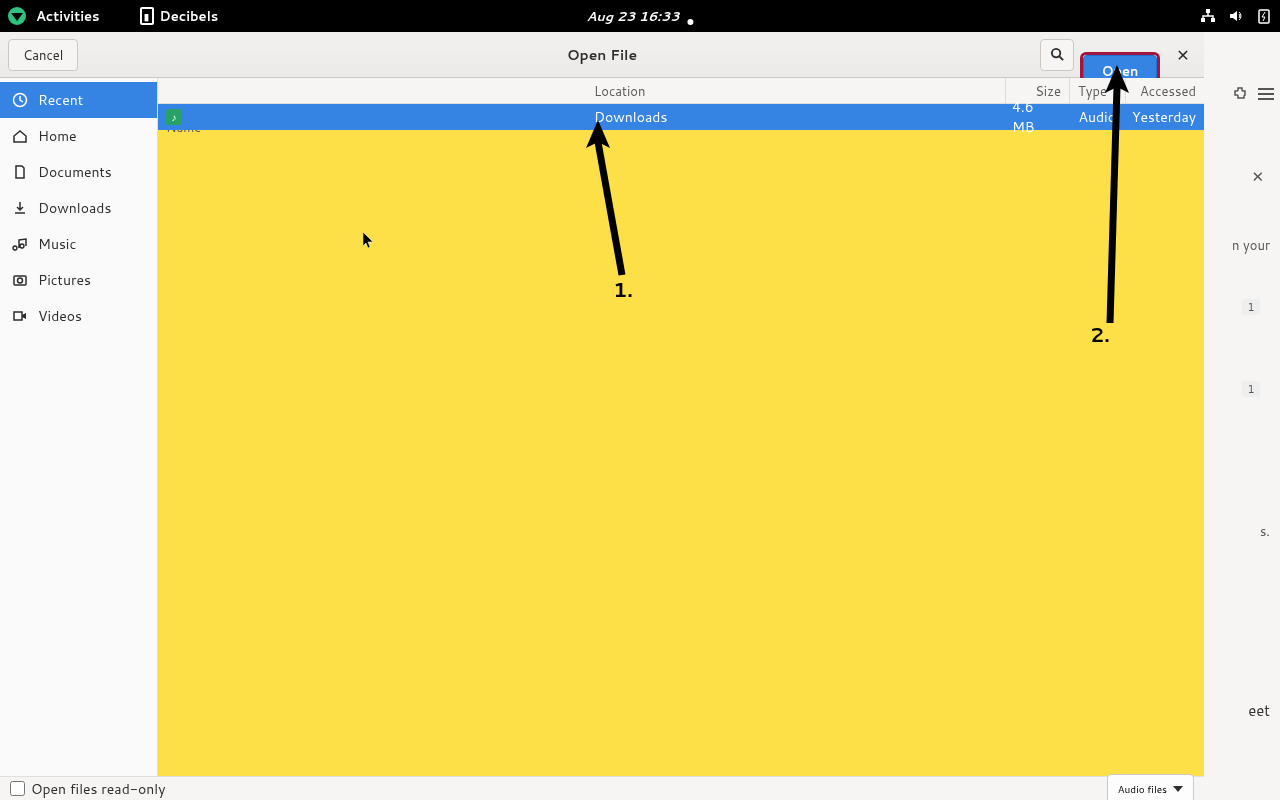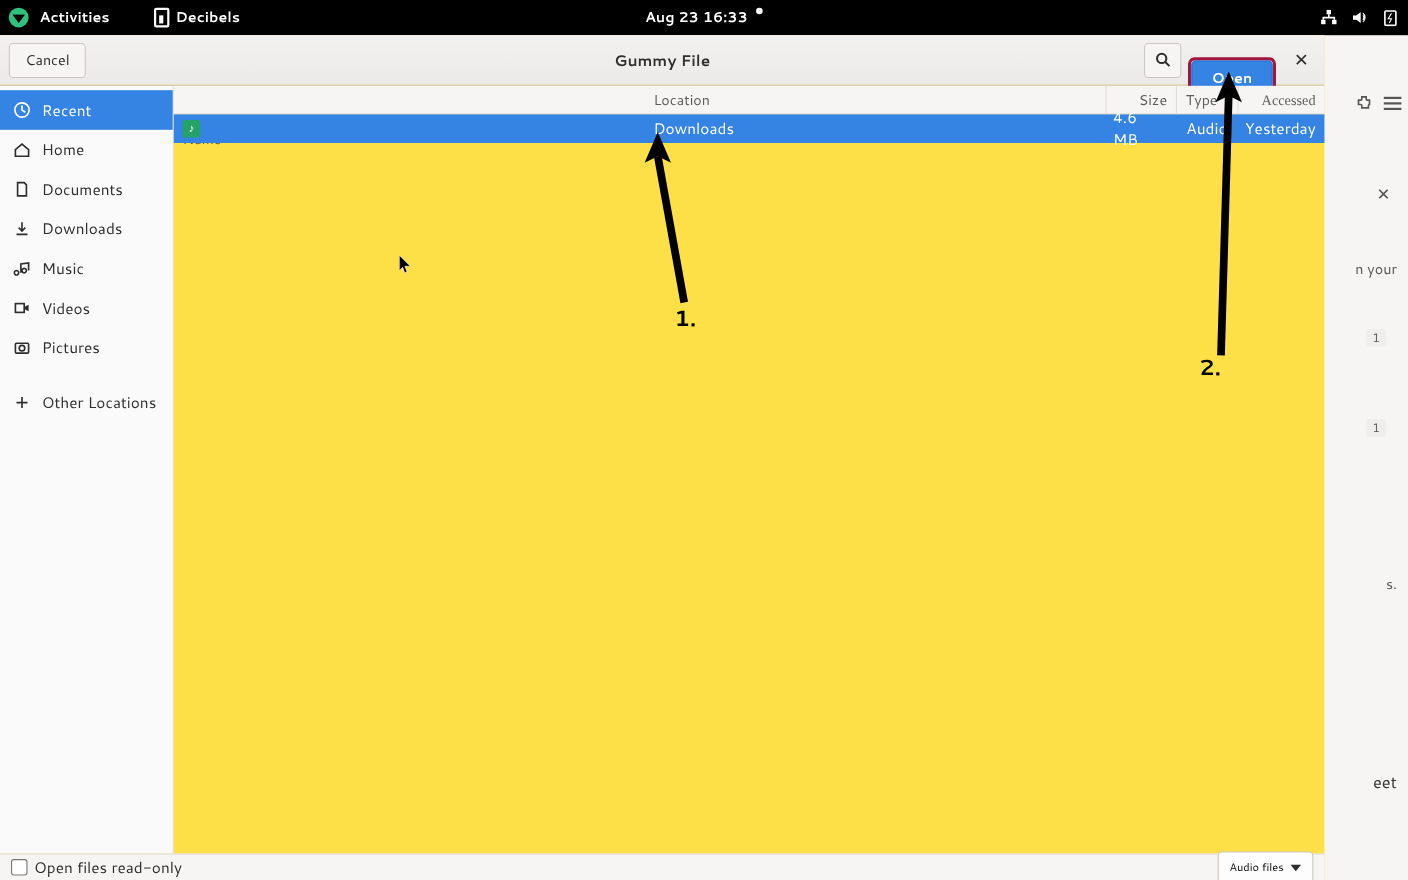--- a/index.html
+++ b/index.html
@@ -1,21 +1,21 @@
 <!DOCTYPE html>
 <html><head>
 <meta charset="utf-8">
 <style>
   * { box-sizing: border-box; margin: 0; padding: 0; font-family: Cantarell, -apple-system, sans-serif; }
   body { width: 1280px; height: 800px; overflow: hidden; background: #f6f5f4; position: relative; }
 
   
   .topbar { height: 32px; background: #000; color: #fff; display: flex; align-items: center; padding: 0 8px; font-size: 13px; font-weight: 600; }
   .topbar .left { display:flex; align-items:center; gap:10px; }
-  .topbar .center { position:absolute; left:50%; transform:translateX(-50%); display:flex; gap:8px; align-items:flex-start;}
+  .topbar .center { position:absolute; left:50%; transform:translateX(-50%); display:flex; gap:8px; align-items:flex-end;font-style:italic;}
   .topbar .right { margin-left:auto; display:flex; align-items:center; gap:12px; }
   .act-icon { width:18px; height:18px; background:#2ec27e; border-radius:50%; display:inline-block; position:relative;}
   .act-icon::after{content:""; position:absolute; left:3px; top:6px; width:12px; height:8px; background:#000; clip-path:polygon(0 0,100% 0,50% 100%);}
   .app-ind { display:flex; align-items:center; gap:6px;}
   .app-ind .box{width:14px;height:18px;border:2px solid #fff;border-radius:2px;display:flex;align-items:center;justify-content:center;}
   .dot{width:6px;height:6px;background:#fff;border-radius:50%;}
   .tray-icon{width:16px;height:16px;fill:#fff;}
 
   
   .dialog { position:absolute; top:32px; left:0; right:0; bottom:0; background:#fde047; display:flex; flex-direction:column;}
@@ -36,21 +36,21 @@
   .side-item svg{width:16px;height:16px;flex-shrink:0;}
   .side-sep{height:14px;}
 
   .filelist{ flex:1; display:flex; flex-direction:column; position:relative;}
   .cols{ height:26px; background:#f6f5f4; border-bottom:1px solid #e1ddda; display:flex; font-size:13px; color:#5e5c5a;}
   .col{ padding:4px 8px; border-right:1px solid #e1ddda; display:flex; align-items:center;}
   .col.name{flex:0 0 428px;margin-top:45px;}
   .col.loc{flex:1;}
   .col.size{flex:0 0 64px; justify-content:flex-end;}
   .col.type{flex:0 0 56px;}
-  .col.acc{flex:0 0 78px; border-right:none; justify-content:flex-end;font-family:Liberation Serif, serif;}
+  .col.acc{flex:0 0 78px; border-right:none; justify-content:flex-end;}
 
   .row{ height:26px; display:flex; align-items:center; font-size:14px; }
   .row.selected{ background:#3584e4; color:#fff;}
   .cell{padding:0 8px; display:flex; align-items:center; gap:6px;}
   .cell.name{flex:0 0 428px;}
   .cell.loc{flex:1;}
   .cell.size{flex:0 0 64px; justify-content:flex-end;}
   .cell.type{flex:0 0 56px; justify-content:flex-end;}
   .cell.acc{flex:0 0 78px; justify-content:flex-end;}
   .audio-icon{width:16px;height:16px;background:#26a269;border-radius:2px;display:inline-flex;align-items:center;justify-content:center;color:#fff;font-size:10px;}
@@ -129,21 +129,21 @@
 <div class="behind-x">✕</div>
 <div style="position:absolute; top:236px; right:10px; font-size:13px; color:#555; text-align:right; line-height:1.4;">n your</div>
 <div class="behind-badge" style="top:299px;">1</div>
 <div class="behind-badge" style="top:381px;">1</div>
 <div style="position:absolute; top:522px; right:10px; font-size:13px; color:#555;">s.</div>
 <div style="position:absolute; top:700px; right:10px; font-size:15px; color:#333;">eet</div>
 
 <div class="dialog" style="right:76px;">
   <div class="headerbar">
     <button class="btn">Cancel</button>
-    <span class="title">Gummy File</span>
+    <span class="title">Open File</span>
     <div class="hdr-right">
       <button class="btn icon">
         <svg width="15" height="15" viewBox="0 0 16 16">
             <circle cx="6.5" cy="6.5" r="4.5" fill="none" stroke="#2e2e2e" stroke-width="2"></circle>
             <path d="M10 10l4 4" stroke="#2e2e2e" stroke-width="2"></path>
           </svg>
       </button>
       <span class="open-highlight">
         <button class="btn primary" style="width:74px;">Open</button>
       </span>
@@ -179,39 +179,33 @@
         <span>Downloads</span>
       </div>
       <div class="side-item">
         <svg viewBox="0 0 16 16">
             <path d="M5 12a2 2 0 100 .01zM12 10a2 2 0 100 .01zM7 12V4l7-1v7" fill="none" stroke="#2e2e2e" stroke-width="1.5"></path>
           </svg>
         <span>Music</span>
       </div>
       <div class="side-item">
         <svg viewBox="0 0 16 16">
+            <rect x="2" y="4" width="12" height="9" rx="1" fill="none" stroke="#2e2e2e" stroke-width="1.5"></rect>
+            <circle cx="8" cy="8.5" r="2.5" fill="none" stroke="#2e2e2e" stroke-width="1.5"></circle>
+          </svg>
+        <span>Pictures</span>
+      </div>
+      <div class="side-item">
+        <svg viewBox="0 0 16 16">
             <rect x="2" y="4" width="8" height="8" fill="none" stroke="#2e2e2e" stroke-width="1.5"></rect>
             <path d="M10 7l4-2v6l-4-2z" fill="#2e2e2e"></path>
           </svg>
         <span>Videos</span>
       </div>
-      <div class="side-item">
-        <svg viewBox="0 0 16 16">
-            <rect x="2" y="4" width="12" height="9" rx="1" fill="none" stroke="#2e2e2e" stroke-width="1.5"></rect>
-            <circle cx="8" cy="8.5" r="2.5" fill="none" stroke="#2e2e2e" stroke-width="1.5"></circle>
-          </svg>
-        <span>Pictures</span>
-      </div>
       <div class="side-sep"></div>
-      <div class="side-item">
-        <svg viewBox="0 0 16 16">
-            <path d="M8 3v10M3 8h10" stroke="#2e2e2e" stroke-width="1.5"></path>
-          </svg>
-        <span>Other Locations</span>
-      </div>
     </div>
 
     <div class="filelist">
       <div class="cols">
         <div class="col name">Name</div>
         <div class="col loc">Location</div>
         <div class="col size">Size</div>
         <div class="col type">Type</div>
         <div class="col acc">Accessed</div>
       </div>

